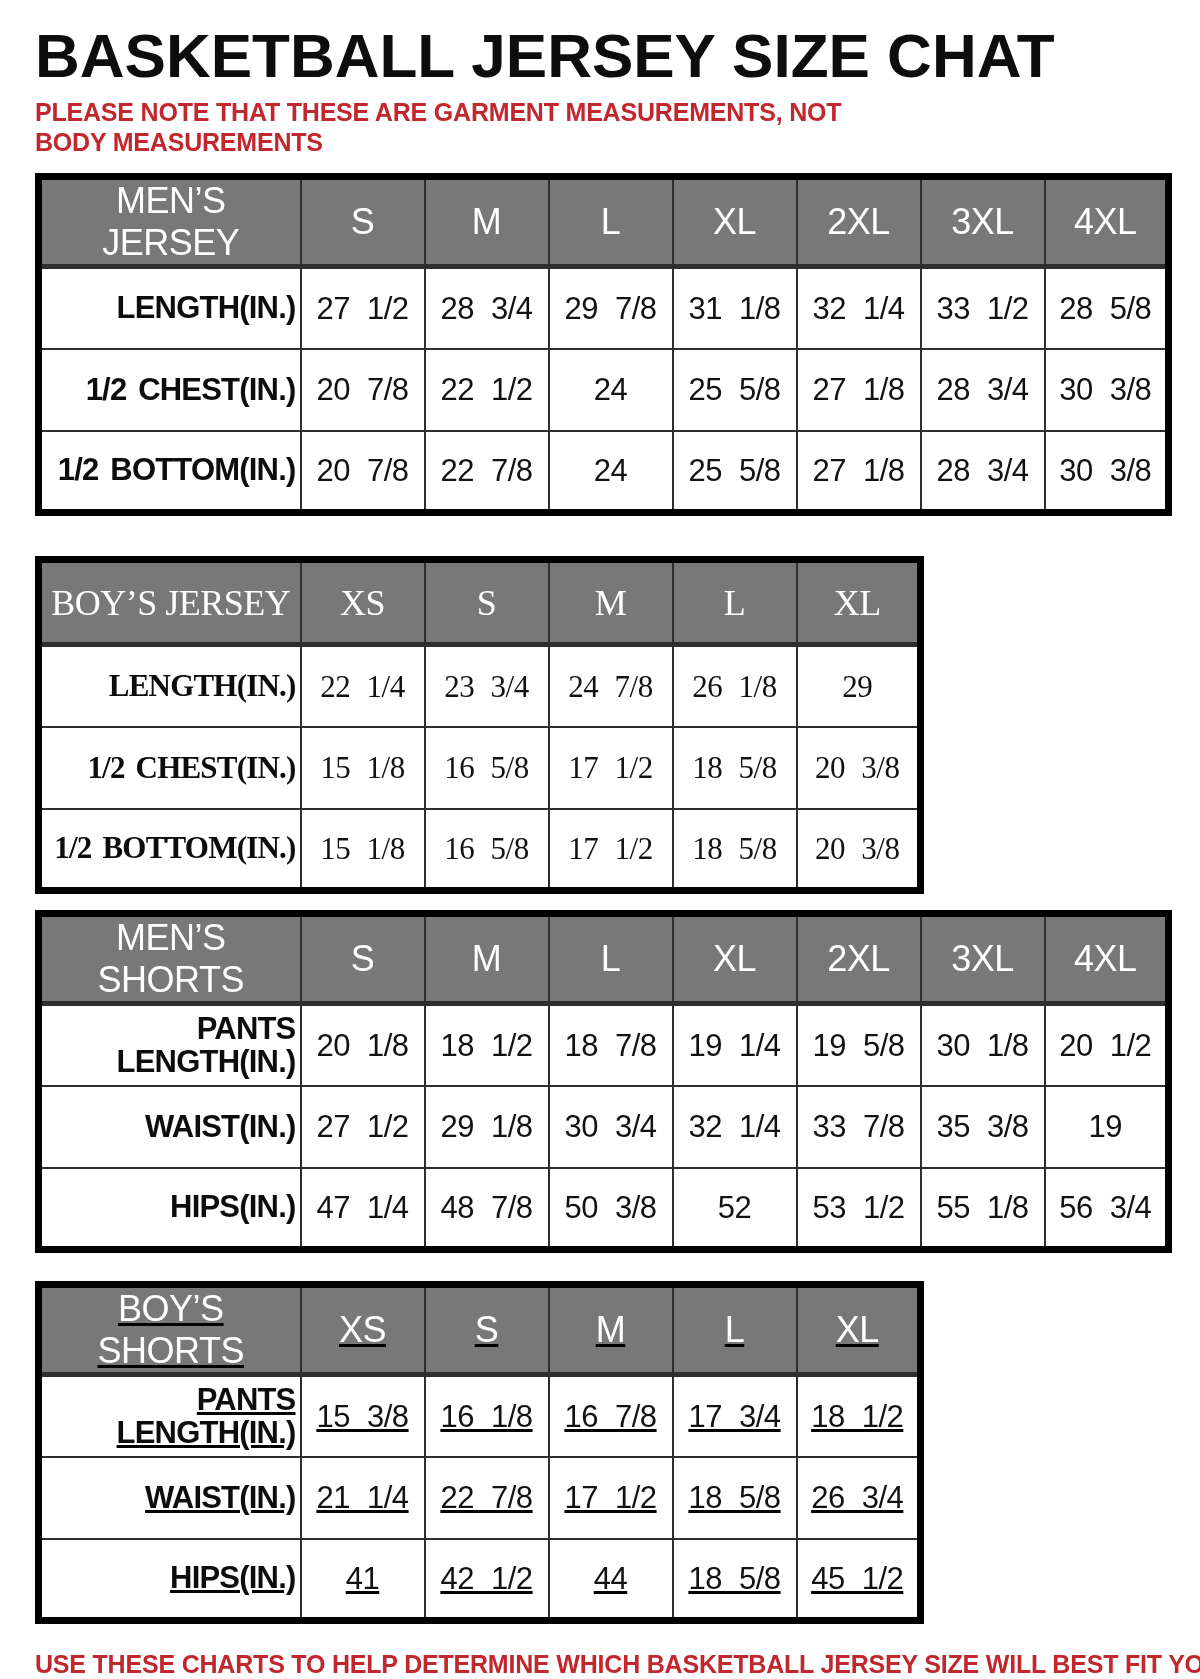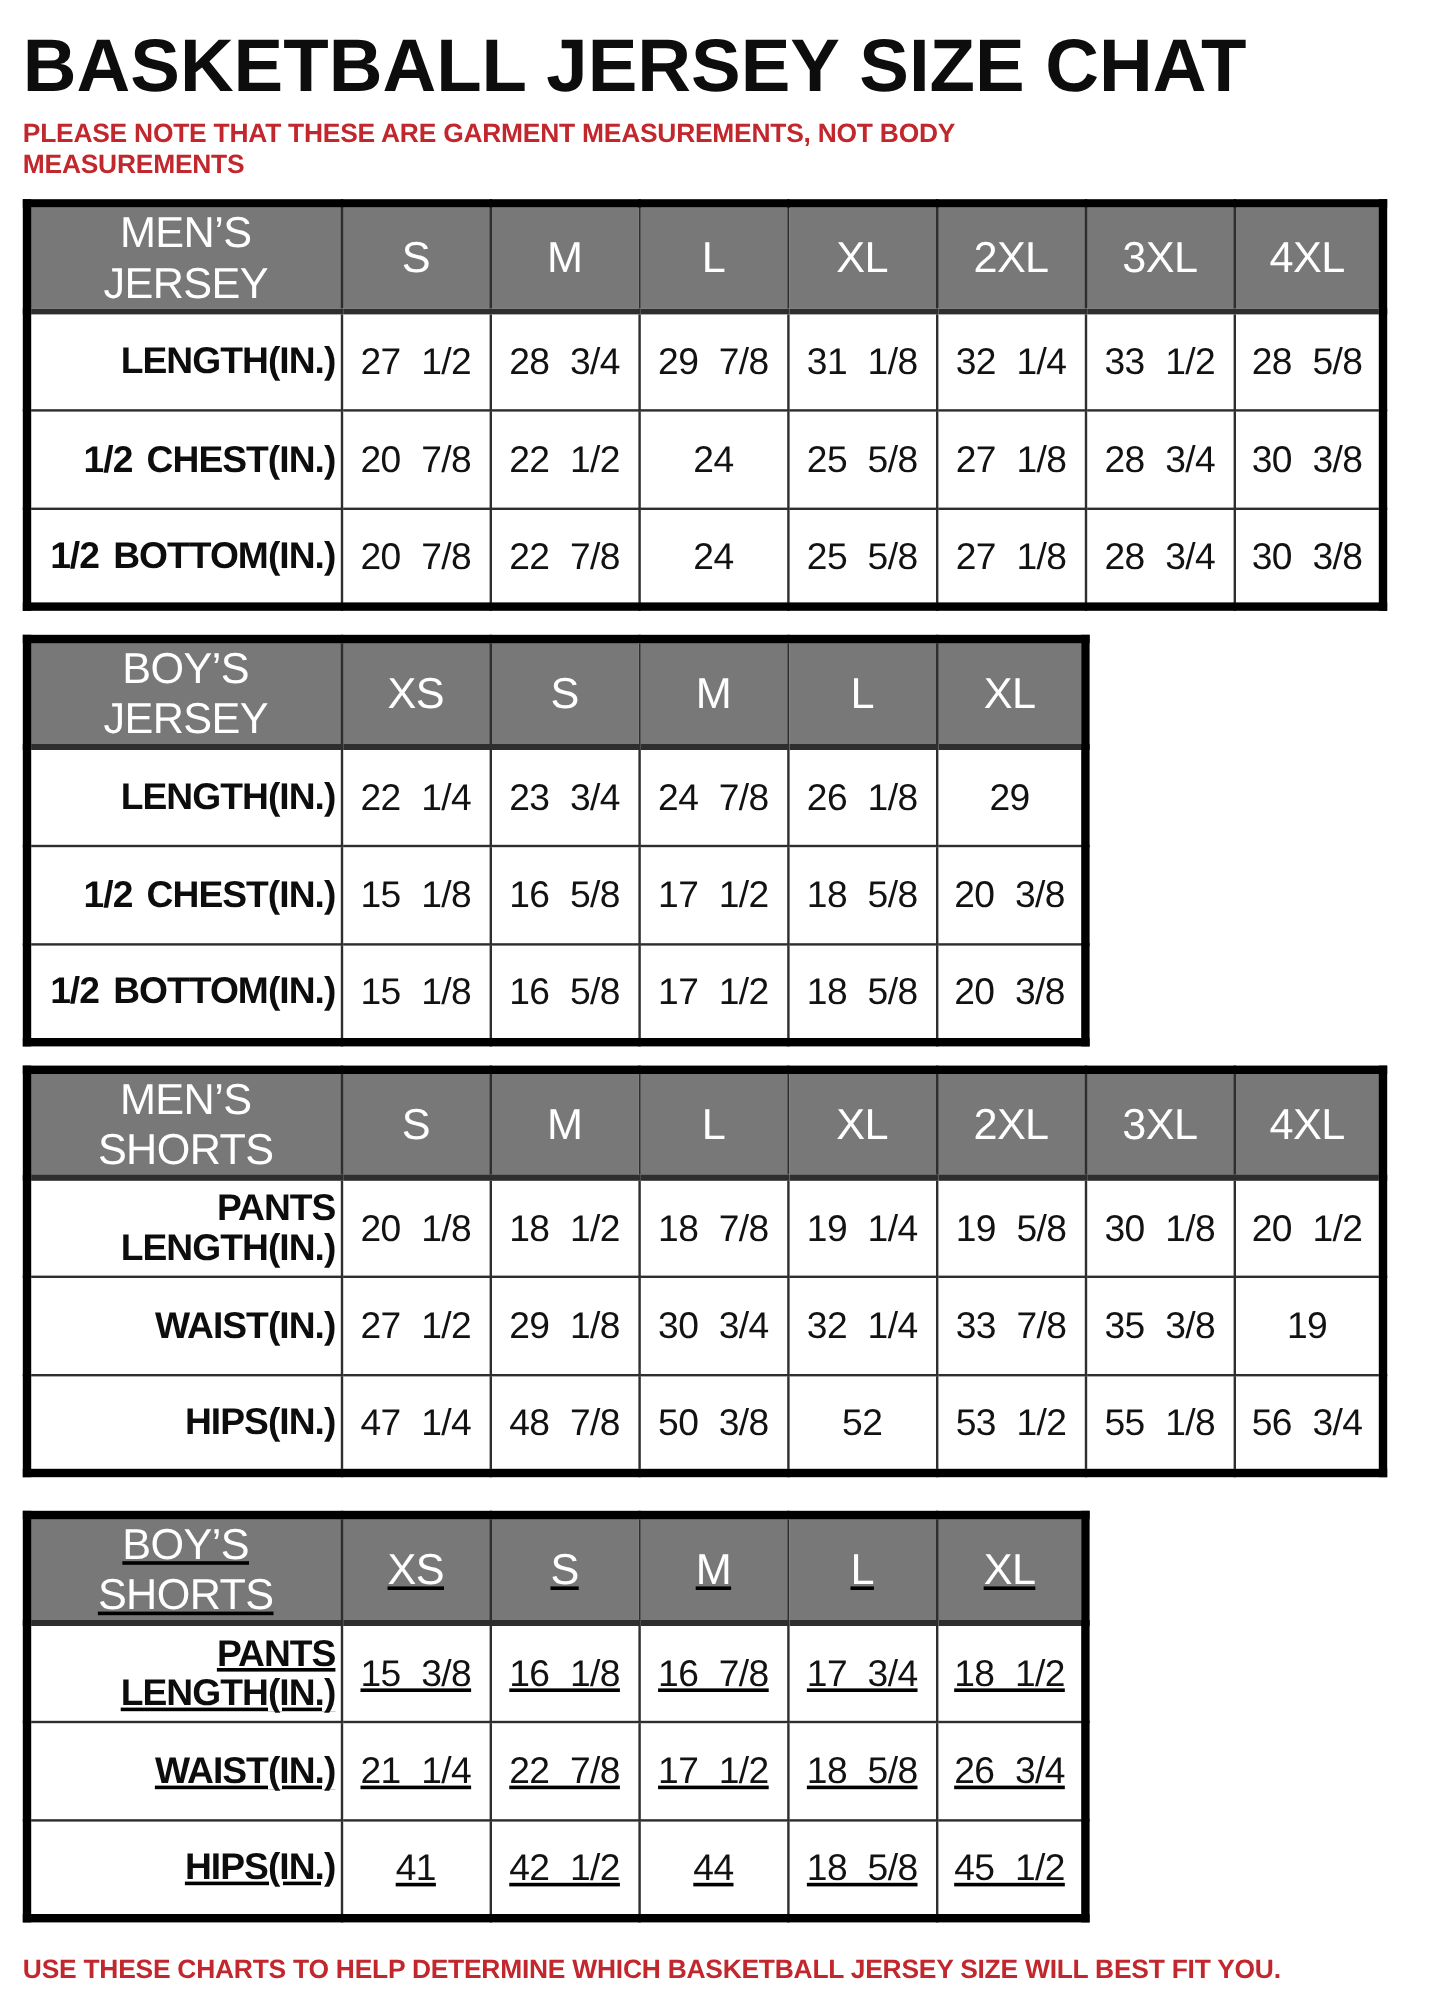--- a/index.html
+++ b/index.html
@@ -5,58 +5,58 @@
   html, body {
     margin: 0;
     padding: 0;
     background: #ffffff;
     font-family: "Liberation Sans", sans-serif;
   }
   .page {
     width: 1200px;
     height: 1679px;
     box-sizing: border-box;
-    padding: 0 19px;
+    padding: 0 35px;
     background: #ffffff;
     overflow: hidden;
   }
   .title {
     margin: 24px 0 0 0;
     font-size: 62px;
     line-height: 1.04;
     font-weight: 700;
     letter-spacing: 0px;
     color: #0d0d0d;
     white-space: nowrap;
   }
   .note {
     color: #c1272d;
     font-weight: 700;
-    font-size: 22px;
+    font-size: 25px;
     line-height: 1.18;
     letter-spacing: -0.2px;
   }
   .note-top {
     margin: 10px 0 0 0;
     max-width: 810px;
   }
   .note-bottom {
     margin: 26px 0 0 0;
     white-space: nowrap;
   }
   table.size-table {
     border-collapse: collapse;
     table-layout: fixed;
     border: 7px solid #000000;
   }
   table.size-table.wide   { width: 1130px; margin-top: 16px; }
   table.size-table.narrow { width: 882px; }
   
   table.t0 { margin-top: 16px; }
-  table.t1 { margin-top: 20px; }
+  table.t1 { margin-top: 40px; font-family: Liberation Serif, serif; }
   table.t2 { margin-top: 26px; }
   table.t3 { margin-top: 28px; text-decoration: underline; }
 
   .size-table th, .size-table td {
     border: 2px solid #2e2e2e;
     text-align: center;
     vertical-align: middle;
     overflow: hidden;
     padding: 0 4px;
     box-sizing: border-box;

